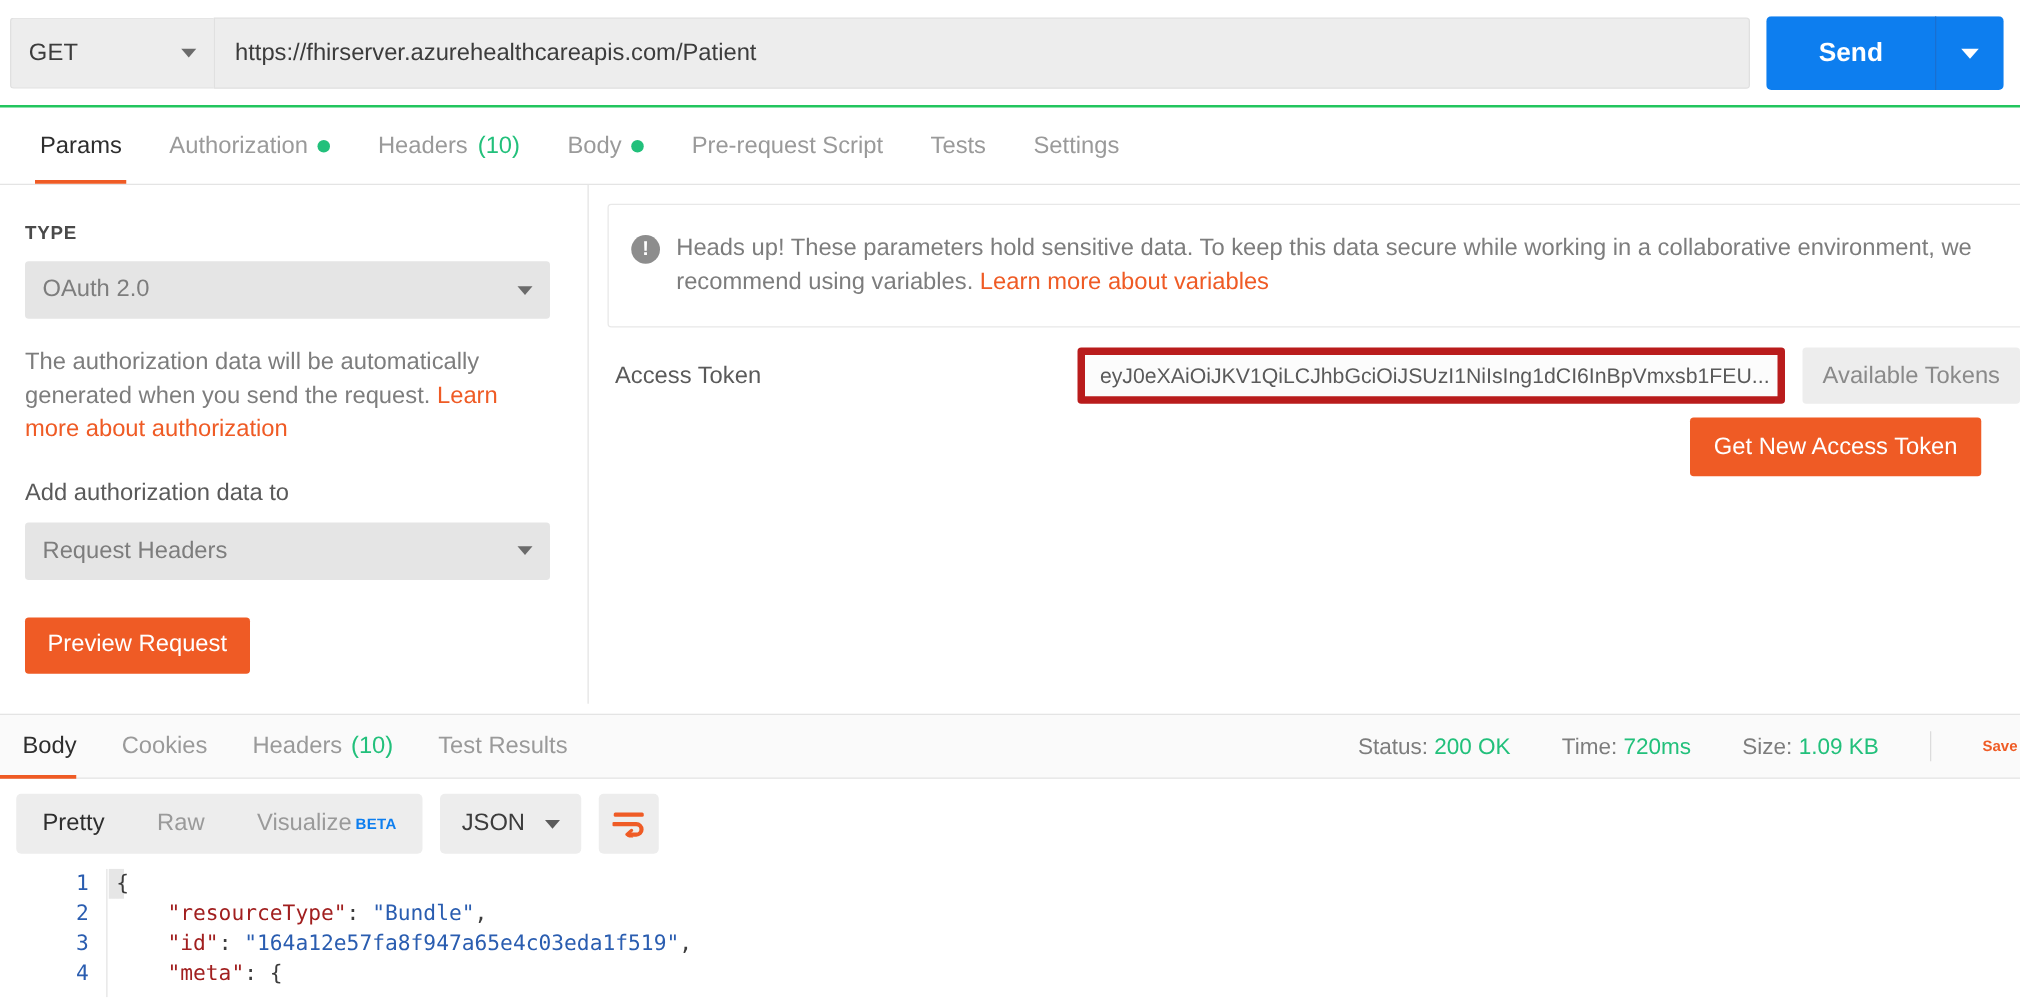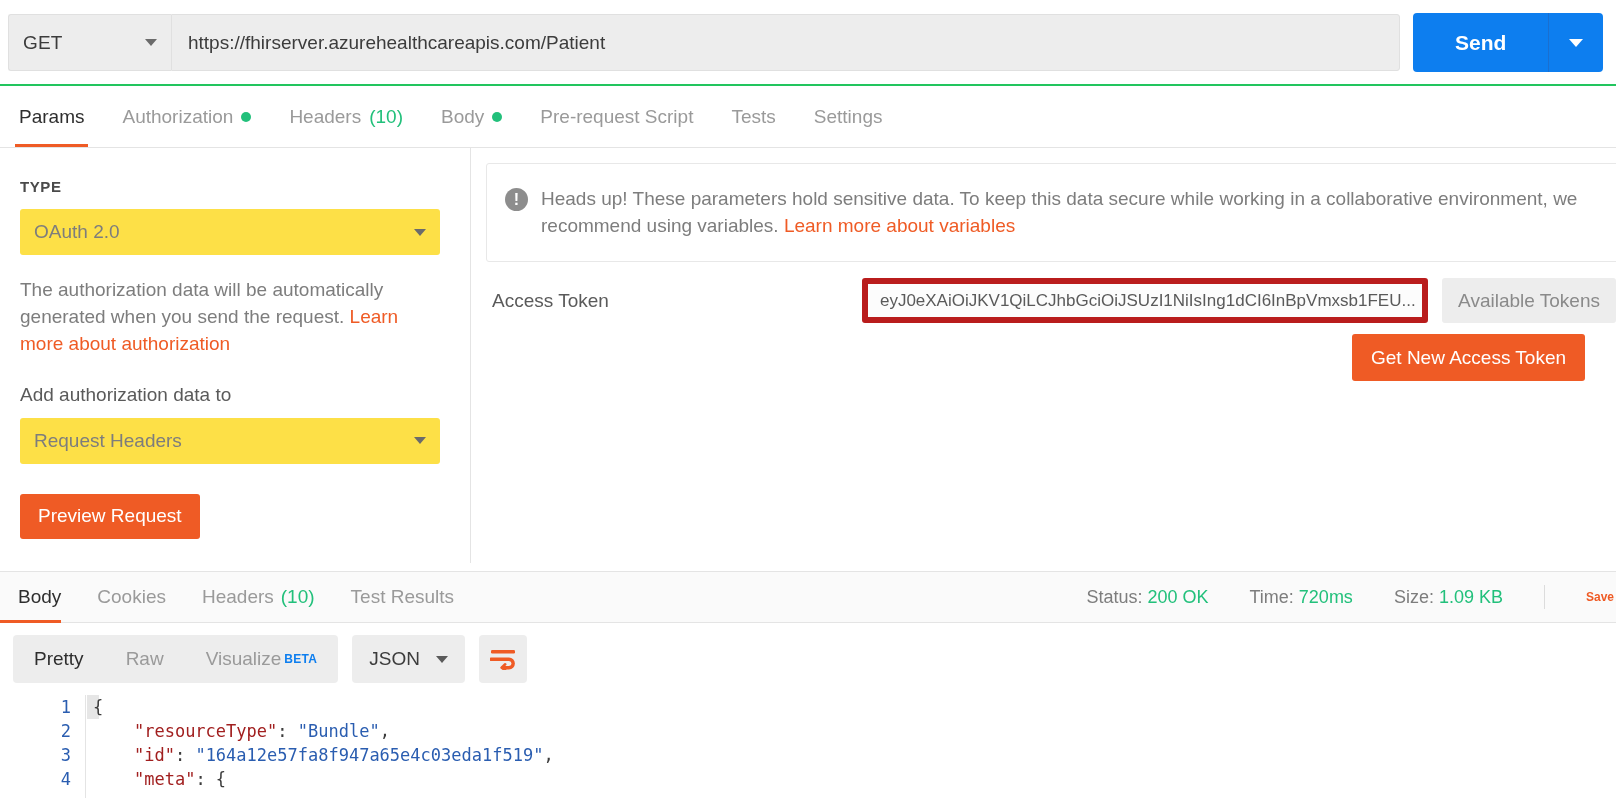--- a/index.html
+++ b/index.html
@@ -54,21 +54,21 @@
   .send-caret {
     width: 0; height: 0;
     border-left: 7px solid transparent; border-right: 7px solid transparent;
     border-top: 8px solid #fff;
   }
 
   
   .req-tabs {
     position: absolute; left: 0; top: 86px; width: 1616px; height: 62px;
     border-bottom: 1px solid #e4e4e4;
-    display: flex; align-items: flex-end; 
+    display: flex; align-items: flex-end; padding-left: 13px;
   }
   .rtab {
     position: relative; height: 61px; display: flex; align-items: center;
     gap: 8px; padding: 0 19px; font-size: 19px; color: #9a9a9a;
     cursor: pointer; white-space: nowrap;
   }
   .rtab.active { color: #2e2e2e; }
   .rtab.active::after {
     content: ""; position: absolute; left: 15px; right: 15px; bottom: 0;
     height: 3px; background: #ef5b25;
@@ -79,21 +79,21 @@
   
   .auth-left {
     position: absolute; left: 0; top: 148px; width: 471px; height: 415px;
     border-right: 1px solid #e4e4e4; padding: 30px 20px 0 20px;
   }
   .type-label {
     font-size: 15px; font-weight: bold; color: #4a4a4a;
     letter-spacing: .6px; margin-bottom: 14px;
   }
   .fake-select {
-    width: 420px; height: 46px; background: #fde047; border-radius: 3px;
+    width: 420px; height: 46px; background: #e5e5e5; border-radius: 3px;
     display: flex; align-items: center; padding: 0 14px;
     font-size: 19px; color: #7d7d7d; cursor: pointer;
   }
   .fake-select .caret { border-top-color: #6b6b6b; }
   .auth-desc {
     margin-top: 22px; width: 420px; font-size: 19px; line-height: 1.42;
     color: #7d7d7d;
   }
   .lnk { color: #ef5b25; cursor: pointer; }
   .addto-label { margin-top: 26px; font-size: 19px; color: #5a5a5a; margin-bottom: 12px; }

